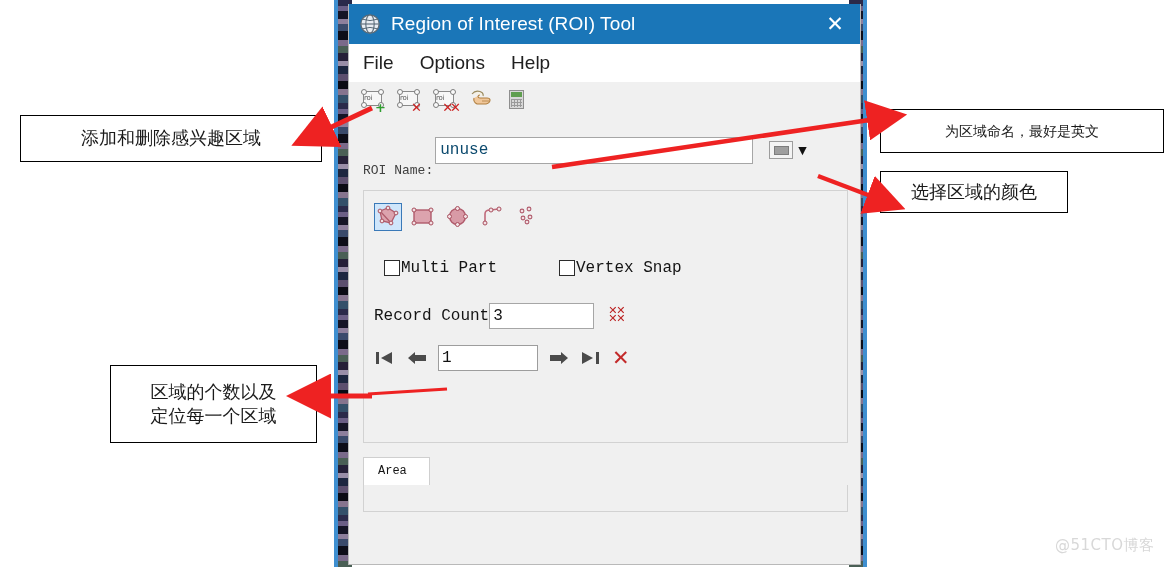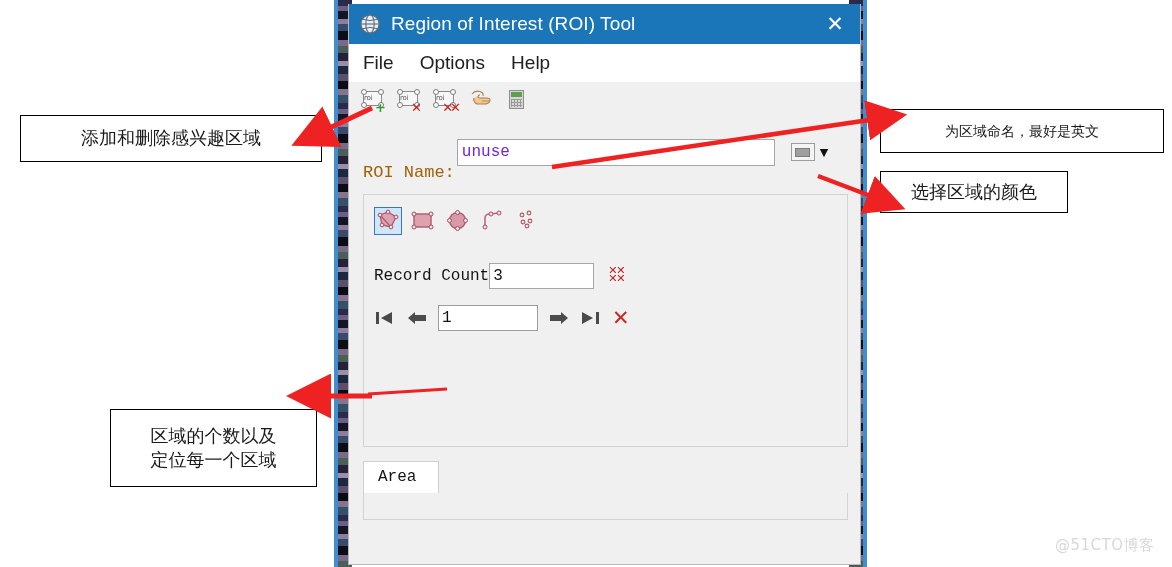--- a/index.html
+++ b/index.html
@@ -102,27 +102,27 @@
     background:
       repeating-linear-gradient(90deg,#9a9a9a 0 1px,transparent 1px 3px),
       repeating-linear-gradient(180deg,#9a9a9a 0 1px,transparent 1px 3px);}
 
   
   .name-row{
     display:flex;align-items:center;padding:6px 0 6px 14px;
   }
   .name-label{
     font-family:"Liberation Mono","DejaVu Sans Mono",monospace;
-    font-size:17px;color:#a16207;white-space:nowrap;margin-top:41px;
+    font-size:13px;color:#404040;white-space:nowrap;margin-top:41px;
   }
   .name-input{
     width:318px;height:27px;box-sizing:border-box;margin-left:2px;
     border:1.5px solid #a6a6a6;background:#ffffff;
     font-family:"Liberation Mono","DejaVu Sans Mono",monospace;
-    font-size:16px;color:#6d28d9;padding:9px 4px;outline:none;
+    font-size:16px;color:#0c4a6e;padding:9px 4px;outline:none;
   }
   .color-btn{
     margin-left:16px;width:24px;height:18px;border:1.5px solid #9d9d9d;
     background:#f4f4f4;box-sizing:border-box;display:flex;align-items:center;
     justify-content:center;cursor:pointer;
   }
   .color-swatch{width:15px;height:9px;background:#9f9f9f;border:1px solid #7d7d7d;box-sizing:border-box;}
   .color-caret{margin-left:5px;font-size:11px;color:#111;cursor:pointer;
     font-family:"DejaVu Sans",sans-serif;}
 
@@ -172,38 +172,38 @@
     background:#ffffff;font-family:"Liberation Mono","DejaVu Sans Mono",monospace;
     font-size:16px;padding:0 3px;color:#111;outline:none;
   }
   .nav-x{font-size:21px;color:#c32a2a;font-weight:bold;cursor:pointer;
     line-height:20px;font-family:"DejaVu Sans",sans-serif;}
 
   
   .bottom-tabs{margin:14px 12px 0 14px;display:flex;align-items:flex-end;}
   .bottom-tab{
     font-family:"Liberation Mono","DejaVu Sans Mono",monospace;
-    font-size:16px;color:#141414;padding:6px 22px 7px 14px;
+    font-size:12px;color:#141414;padding:6px 22px 7px 14px;
     background:#ffffff;border:1px solid #cfcfcf;border-bottom:none;cursor:pointer;
   }
   .bottom-strip{margin:0 12px 0 14px;height:26px;border:1px solid #d2d2d2;
     border-top:none;background:#f0f0f0;}
 
   
   .anno{
     position:absolute;border:1.6px solid #000000;background:#ffffff;
     color:#1a1a1a;font-family:"DejaVu Sans",sans-serif;
     display:flex;align-items:center;justify-content:center;
     box-sizing:border-box;text-align:center;line-height:1.35;
   }
   #anno-add{left:20px;top:115px;width:302px;height:47px;font-size:18px;}
   #anno-name{left:880px;top:109px;width:284px;height:44px;font-size:14px;}
   #anno-color{left:880px;top:171px;width:188px;height:42px;font-size:18px;}
   #anno-count{left:110px;top:365px;width:207px;height:78px;font-size:18px;
-    flex-direction:column;margin-top:44px;}
+    flex-direction:column;}
 
   svg.overlay{position:absolute;left:0;top:0;width:1172px;height:567px;
     pointer-events:none;}
 
   .watermark{
     position:absolute;left:1055px;top:536px;font-size:15px;color:#d8d8d8;
     font-family:"DejaVu Sans",sans-serif;letter-spacing:.5px;
   }
 </style>
 </head>
@@ -333,20 +333,30 @@
           <svg width="27" height="27" viewBox="0 0 27 27" style="position:absolute;left:0;top:0">
             <circle cx="8" cy="8" r="1.9" fill="#f3e0e4" stroke="#b05b6c" stroke-width="1.1"></circle>
             <circle cx="15" cy="6" r="1.9" fill="#f3e0e4" stroke="#b05b6c" stroke-width="1.1"></circle>
             <circle cx="9" cy="15" r="1.9" fill="#f3e0e4" stroke="#b05b6c" stroke-width="1.1"></circle>
             <circle cx="16" cy="14" r="1.9" fill="#f3e0e4" stroke="#b05b6c" stroke-width="1.1"></circle>
             <circle cx="13" cy="19" r="1.9" fill="#f3e0e4" stroke="#b05b6c" stroke-width="1.1"></circle>
           </svg>
         </span>
       </div>
 
+      <div class="chk-row">
+        <span class="chk" style="margin-left:10px">
+          <span class="chkbox"></span>
+          <span class="chk-label">Multi Part</span>
+        </span>
+        <span class="chk" style="margin-left:62px">
+          <span class="chkbox"></span>
+          <span class="chk-label">Vertex Snap</span>
+        </span>
+      </div>
 
       <div class="rec-row">
         <span class="rec-label">Record Count</span>
         <input class="rec-input" type="text" value="3" style="">
         <span class="xx-icon">
           <span style="left:0;top:0">✕</span>
           <span style="left:8px;top:0">✕</span>
           <span style="left:0;top:8px">✕</span>
           <span style="left:8px;top:8px">✕</span>
         </span>

